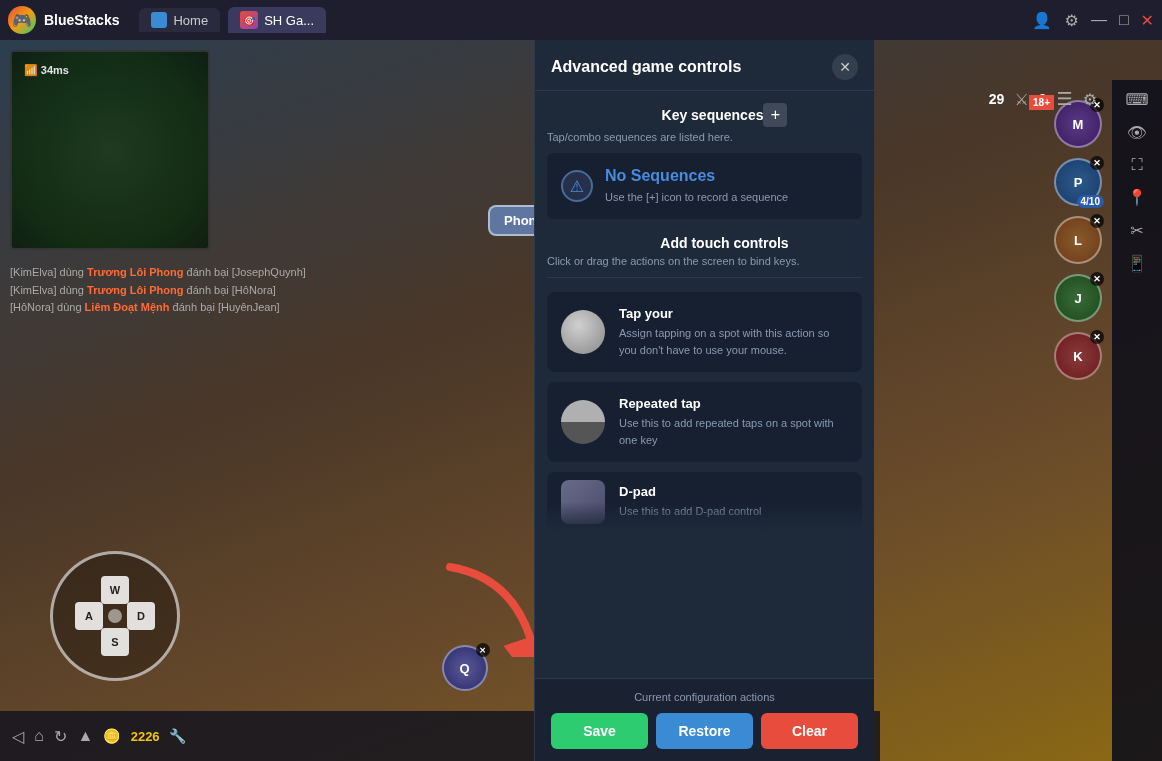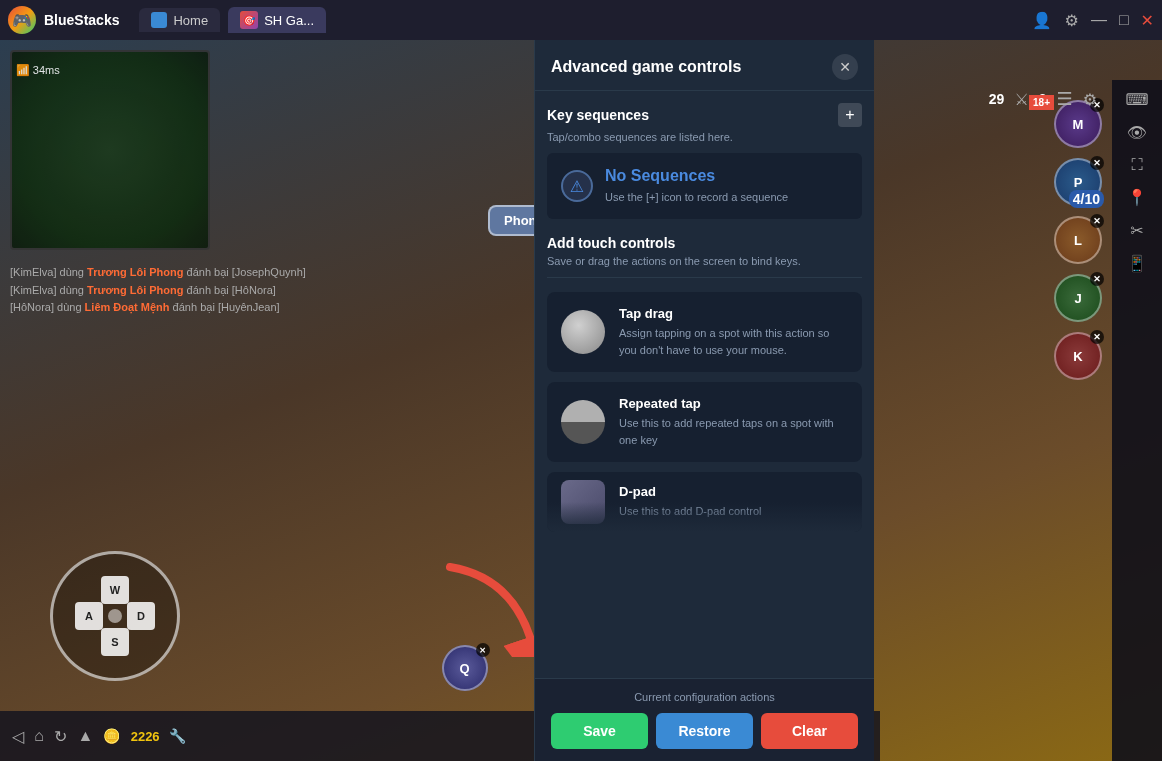--- a/index.html
+++ b/index.html
@@ -79,24 +79,24 @@
       width: 200px; height: 200px;
       background: radial-gradient(ellipse at center, #1a3a1a 0%, #0d2a0d 70%, #0a1a0a 100%);
       border: 2px solid #333;
       border-radius: 4px;
       opacity: 0.85;
     }
 
     
     .ping-info {
       position: absolute;
-      top: 12px; left: 4px;
+      top: 12px; left: 12px;
       color: #fff;
       font-size: 11px;
-      font-weight: normal;
+      font-weight: bold;
     }
 
     
     .chat-log {
       position: absolute;
       top: 224px; left: 10px;
       width: 310px;
       color: #fff;
       font-size: 11px;
       line-height: 1.6;
@@ -271,22 +271,23 @@
       padding: 12px;
     }
 
     
     .section {
       margin-bottom: 16px;
     }
     .section-header {
       display: flex;
       align-items: center;
-      justify-content: space-between;
+      justify-content: center;
       margin-bottom: 4px;
+      margin-left: 40px;
     }
     .section-title {
       color: #fff;
       font-size: 14px;
       font-weight: 600;
     }
     .section-add-btn {
       width: 24px; height: 24px;
       background: rgba(255,255,255,0.15);
       border-radius: 4px;
@@ -540,21 +541,21 @@
   <div style="position:absolute;bottom:70px;left:38%;width:46px;height:46px;background:radial-gradient(#5a5a9a,#2a2a6a);border-radius:50%;border:2px solid rgba(255,255,255,0.4);display:flex;align-items:center;justify-content:center;color:#fff;font-weight:bold;font-size:13px;">Q
     <div style="position:absolute;top:-4px;right:-4px;width:14px;height:14px;background:rgba(0,0,0,0.7);border-radius:50%;font-size:8px;display:flex;align-items:center;justify-content:center;color:#fff;">✕</div>
   </div>
 
   <div style="position:absolute;top:60px;right:60px;display:flex;flex-direction:column;gap:10px;align-items:flex-end;">
     <div class="skill-btn btn-m">M
       <div class="close-x">✕</div>
     </div>
     <div class="skill-btn btn-p">P
       <div class="close-x">✕</div>
-      <div style="position:absolute;bottom:-4px;right:-4px;background:#2a5aaa;border-radius:8px;font-size:14px;padding:1px 4px;color:#fff;">4/10</div>
+      <div style="position:absolute;bottom:-4px;right:-4px;background:#2a5aaa;border-radius:8px;font-size:10px;padding:1px 4px;color:#fff;">4/10</div>
     </div>
     <div class="skill-btn btn-l">L
       <div class="close-x">✕</div>
     </div>
     <div class="skill-btn btn-j">J
       <div class="close-x">✕</div>
     </div>
     <div class="skill-btn btn-k">K
       <div class="close-x">✕</div>
     </div>
@@ -626,27 +627,27 @@
             <span class="seq-text-link">No Sequences</span>
             <span class="seq-text-sub">Use the [+] icon to record a sequence</span>
           </div>
         </div>
       </div>
 
       <div class="section">
         <div class="section-header">
           <span class="section-title">Add touch controls</span>
         </div>
-        <div class="section-desc">Save or drag the actions on the screen to bind keys.</div>
+        <div class="section-desc">Click or drag the actions on the screen to bind keys.</div>
         <hr class="section-divider">
 
         <div class="control-card">
           <div class="control-thumb"></div>
           <div class="control-info">
-            <div class="control-name">Tap drag</div>
+            <div class="control-name">Tap your</div>
             <div class="control-desc">Assign tapping on a spot with this action so you don't have to use your mouse.</div>
           </div>
         </div>
 
         <div class="control-card">
           <div class="control-thumb half"></div>
           <div class="control-info">
             <div class="control-name">Repeated tap</div>
             <div class="control-desc">Use this to add repeated taps on a spot with one key</div>
           </div>

